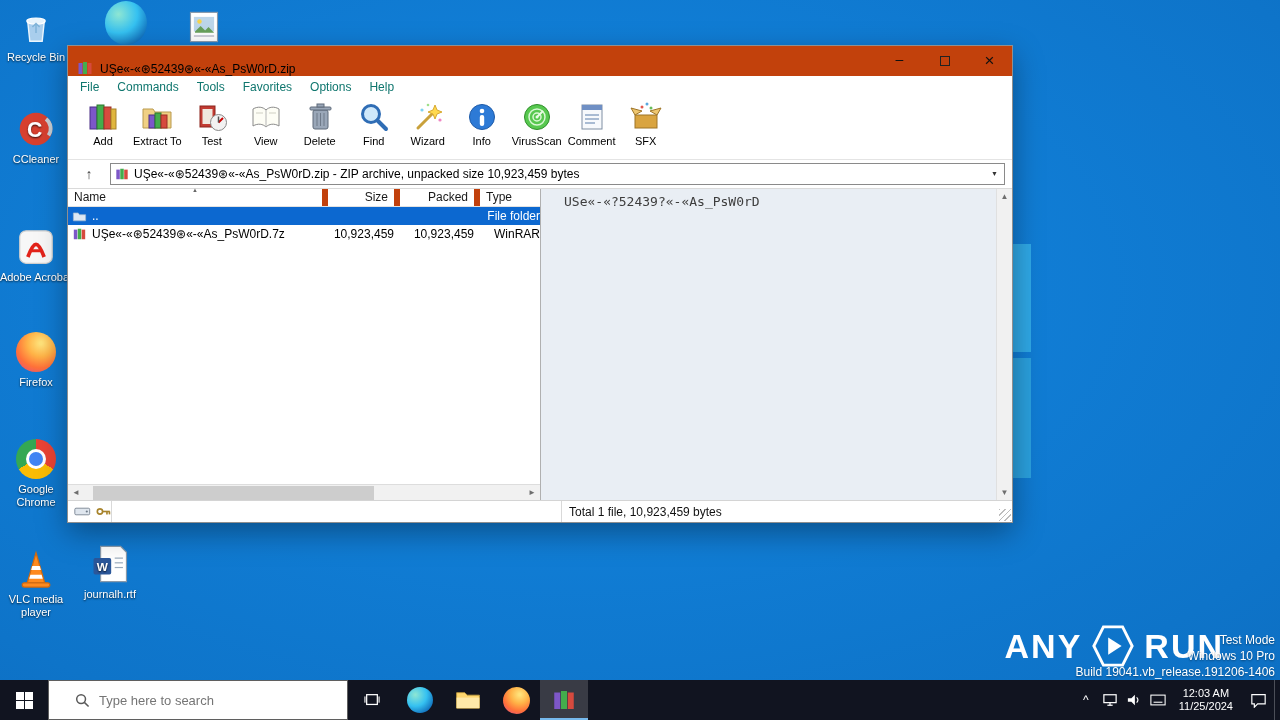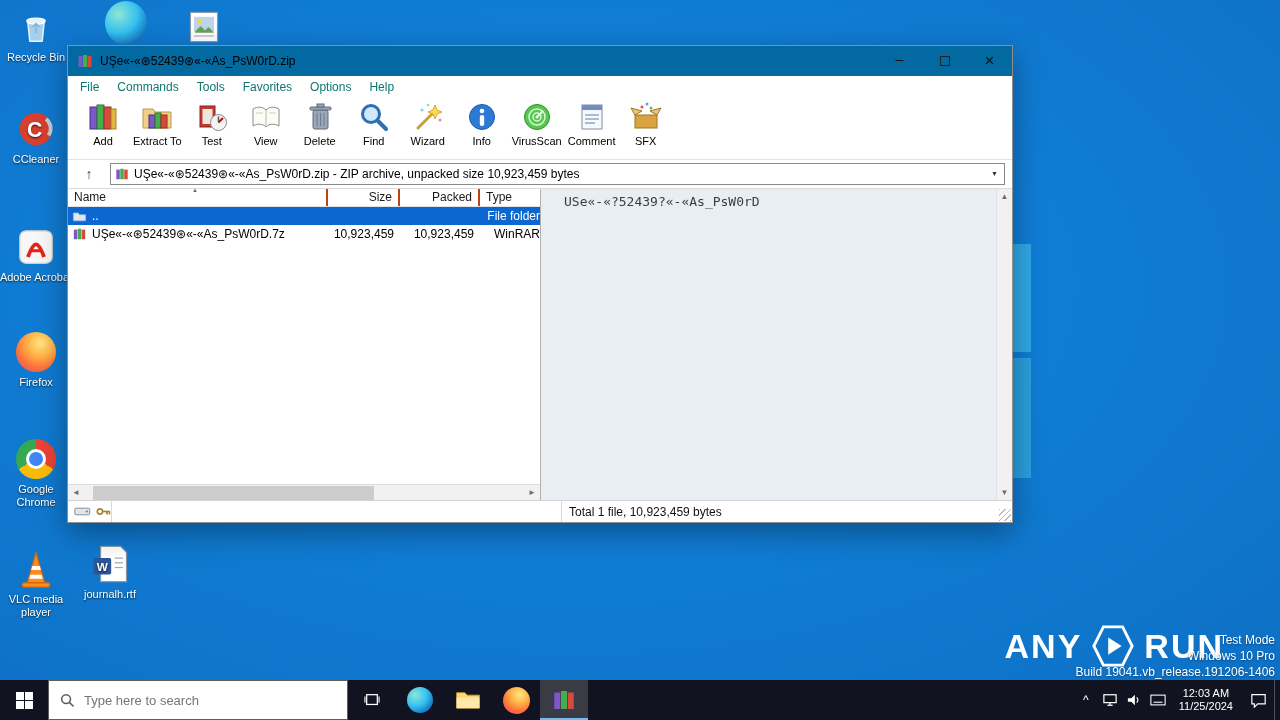--- a/index.html
+++ b/index.html
@@ -33,41 +33,41 @@
   .chrome-wheel .cw-blue{position:absolute;left:50%;top:50%;width:14px;height:14px;margin:-7px 0 0 -7px;border-radius:50%;background:#4285f4}
 
   
   #wm-brand{position:absolute;right:56px;bottom:52px;display:flex;align-items:center;gap:8px;z-index:3;color:#fff}
   #wm-brand .wtext{font-size:34px;font-weight:bold;letter-spacing:2px}
   #wm-meta{position:absolute;right:5px;bottom:40px;text-align:right;color:#fff;font-size:12px;line-height:16px;z-index:3;text-shadow:0 1px 2px rgba(0,0,0,.4)}
 
   
   #win{position:absolute;left:67px;top:45px;width:946px;height:478px;background:#fff;z-index:10;
     border:1px solid #8f8f8f;box-shadow:0 10px 28px rgba(0,0,0,.35);display:flex;flex-direction:column}
-  .titlebar{height:30px;display:flex;align-items:center;padding-left:9px;background:#0369a1;flex:0 0 auto}
+  .titlebar{height:30px;display:flex;align-items:flex-end;padding-left:9px;background:#c2410c;flex:0 0 auto}
   .titlebar .title{font-size:12px;margin-left:7px;flex:1;color:#000;white-space:nowrap;overflow:hidden}
   .tb-btn{width:45px;height:30px;display:flex;align-items:center;justify-content:center;color:#111}
   .glyph-min{font-size:14px;margin-top:-4px}
   .glyph-max{width:10px;height:10px;border:1px solid #222}
   .glyph-close{font-size:17px}
   .menubar{height:22px;display:flex;align-items:center;font-size:12px;color:#0f766e;flex:0 0 auto;padding-left:3px}
   .menubar .mitem{padding:3px 9px;cursor:default}
   .toolbar{height:62px;display:flex;align-items:flex-start;padding:3px 4px 0 8px;border-bottom:1px solid #e4e4e4;flex:0 0 auto}
   .tool{min-width:54px;padding:0 3px;height:56px;display:flex;flex-direction:column;align-items:center;gap:2px;font-size:11px;color:#000}
   .tool svg{width:32px;height:32px;flex:0 0 auto}
   .tool .tlabel{white-space:nowrap}
   .addressbar{height:28px;display:flex;align-items:center;padding:2px 7px 3px 9px;gap:9px;flex:0 0 auto}
   .upbtn{width:24px;text-align:center;color:#3c3c3c;font-size:14px}
   .combo{flex:1;height:22px;border:1px solid #8a8a8a;display:flex;align-items:center;padding:0 1px 0 4px;font-size:12px;background:#fff}
   .combo .ctxt{flex:1;margin-left:5px;white-space:nowrap;overflow:hidden;color:#000}
   .combo .dd{width:17px;height:18px;display:flex;align-items:center;justify-content:center;font-size:7px;color:#333}
   .main{flex:1;display:flex;min-height:0;border-top:1px solid #dadada}
   .filelist{width:473px;display:flex;flex-direction:column;border-right:1px solid #b0b0b0;background:#fff;min-height:0}
   .lheader{height:18px;display:flex;border-bottom:1px solid #e2e2e2;font-size:12px;color:#1a1a1a;flex:0 0 auto;position:relative}
-  .hcell{padding:1px 6px;border-right:2px solid #c2410c;white-space:nowrap}
+  .hcell{padding:1px 6px;border-right:6px solid #c2410c;white-space:nowrap}
   .h-name{width:260px;position:relative}
   .h-size{width:72px;text-align:right}
   .h-packed{width:80px;text-align:right}
   .h-type{flex:1;border-right:none}
   .sortmark{position:absolute;left:124px;top:-2px;font-size:6px;color:#666}
   .rows{flex:1;min-height:0;overflow:hidden}
   .frow{height:18px;display:flex;align-items:center;font-size:12px;color:#000}
   .frow .c-name{width:260px;display:flex;align-items:center;gap:5px;padding-left:4px;overflow:hidden;white-space:nowrap}
   .frow .c-name svg{flex:0 0 auto}
   .c-size{width:72px;text-align:right;padding-right:6px}
@@ -85,21 +85,21 @@
   .statusbar{height:22px;border-top:1px solid #d4d4d4;display:flex;align-items:center;font-size:12px;color:#111;flex:0 0 auto;position:relative}
   .sb1{width:44px;height:100%;display:flex;gap:4px;padding-left:6px;align-items:center;border-right:1px solid #d9d9d9}
   .sb2{flex:1;height:100%;border-right:1px solid #d9d9d9}
   .sb3{width:450px;padding-left:7px}
   .grip{position:absolute;right:1px;bottom:1px;width:12px;height:12px;
     background:repeating-linear-gradient(135deg,#bdbdbd 0 1px, transparent 1px 4px)}
 
   
   #taskbar{position:absolute;left:0;bottom:0;width:1280px;height:40px;background:#111420;display:flex;align-items:stretch;z-index:50;color:#fff}
   .tbbtn{width:48px;display:flex;align-items:center;justify-content:center}
-  #tb-search{width:300px;background:#fff;border:1px solid #5f5f5f;display:flex;align-items:center;gap:9px;padding:0 11px;color:#3b3b3b}
+  #tb-search{width:300px;background:#fff;border:1px solid #5f5f5f;display:flex;align-items:center;gap:9px;padding:0 26px;color:#3b3b3b}
   #tb-search input{border:none;outline:none;background:transparent;flex:1;font-size:13px;color:#333}
   #tb-winrar{background:rgba(255,255,255,.17);box-shadow:inset 0 -2px 0 #76b9ed}
   .tray{position:absolute;right:0;top:0;height:40px;display:flex;align-items:center}
   .trayic{width:24px;height:40px;display:flex;align-items:center;justify-content:center;font-size:12px;color:#fff}
   .clock{text-align:center;font-size:11px;line-height:13px;padding:0 9px}
   .sliver{width:6px;height:40px;border-left:1px solid rgba(255,255,255,.25)}
 </style>
 </head>
 <body>
 

